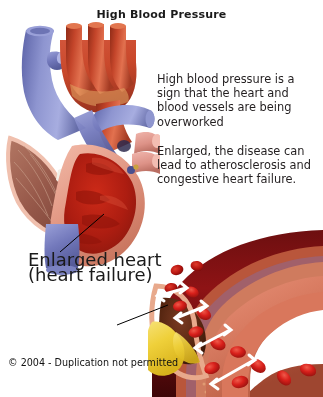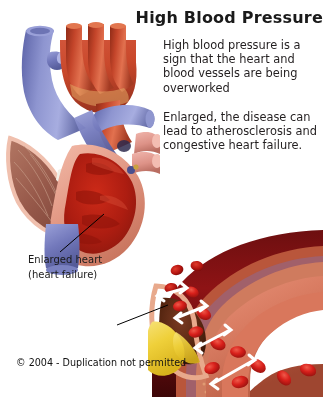--- a/index.html
+++ b/index.html
@@ -20,52 +20,53 @@
     left: 0;
     top: 0;
     width: 323px;
     height: 397px;
   }
   .title {
     position: absolute;
     left: 0;
     top: 8px;
     width: 323px;
-    text-align: right;
+    text-align: center;
     font-family: "DejaVu Sans", sans-serif;
     font-weight: bold;
-    font-size: 16px;
+    font-size: 11px;
     color: #1a1a1a;
     letter-spacing: 0.2px;
   }
   .body-text {
     position: absolute;
-    left: 163px;
+    left: 157px;
     width: 160px;
     font-family: "DejaVu Sans", sans-serif;
     font-size: 11.4px;
     line-height: 14.2px;
     color: #231f20;
+    margin-top: 34px;
   }
   #para-1 { top: 38px; }
   #para-2 { top: 110px; }
   #para-3 { top: 168px; }
   .callout {
     position: absolute;
     font-family: "DejaVu Sans", sans-serif;
-    font-size: 10px;
+    font-size: 18px;
     line-height: 14.6px;
     color: #1a1a1a;
     white-space: pre;
   }
   #label-enlarged-heart { left: 28px; top: 253px; }
   #label-atherosclerosis { left: 36px; top: 317px; }
   .copyright {
     position: absolute;
-    left: 16px;
+    left: 8px;
     top: 357px;
     font-family: "DejaVu Sans", sans-serif;
     font-size: 9.6px;
     color: #111111;
   }
 </style>
 </head>
 <body>
 
 <div id="poster">

